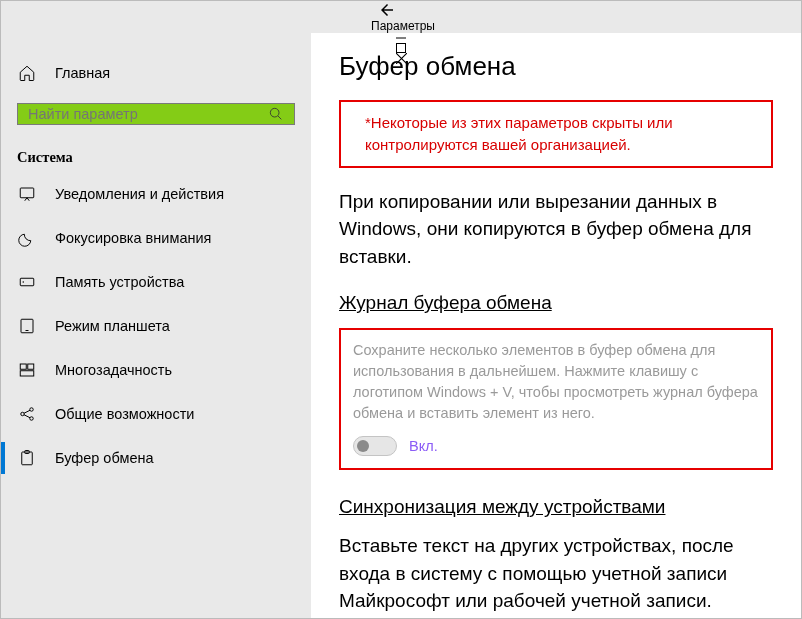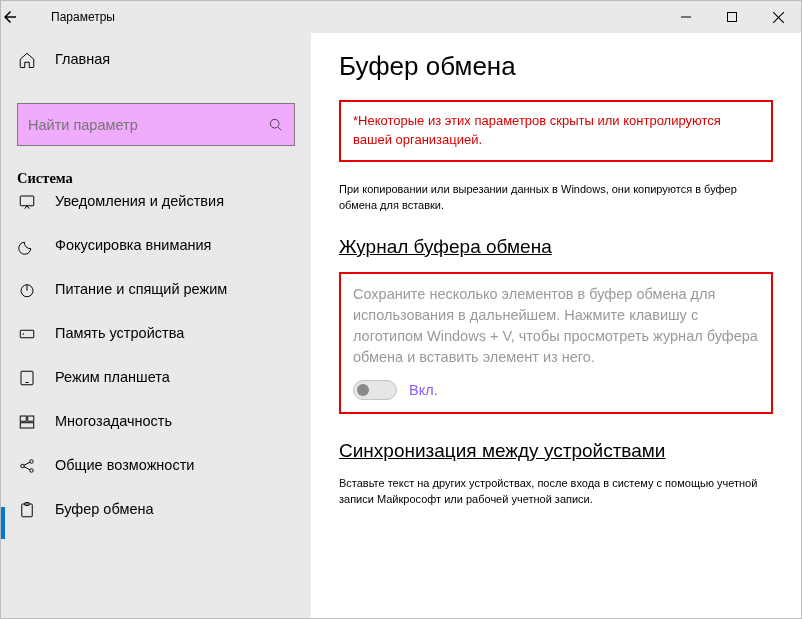--- a/index.html
+++ b/index.html
@@ -1,40 +1,40 @@
 <!DOCTYPE html>
 <html><head>
 <meta charset="utf-8">
 <style>
 * { box-sizing: border-box; margin: 0; padding: 0; }
 body { font-family: "Segoe UI", Tahoma, sans-serif; font-size: 14px; color: #000; background: #fff; overflow: hidden; }
 .window { width: 802px; height: 619px; display: flex; flex-direction: column; border: 1px solid #bbb; }
-.titlebar { height: 32px; display: flex; align-items: center; background: #e9e9e9; }
+.titlebar { height: 32px; display: flex; align-items: center; background: #e9e9e9; flex-direction: column; }
 .titlebar .back { width: 46px; text-align: center; font-size: 18px; cursor: pointer; }
 .titlebar .title { flex: 0 0 auto; font-size: 12px; padding-left: 4px; }
 .spacer { flex: 1; }
 .winbtn { width: 46px; height: 32px; display: flex; align-items: center; justify-content: center; font-size: 14px; cursor: pointer; }
 .body { flex: 1; display: flex; overflow: hidden; }
 .sidebar { width: 310px; background: #e9e9e9; padding: 12px 0; display: flex; flex-direction: column; overflow-y: auto; }
-.sidebar-row { display: flex; align-items: flex-start; height: 44px; padding: 0 16px; cursor: pointer; gap: 18px; }
+.sidebar-row { display: flex; align-items: center; height: 44px; padding: 0 16px; cursor: pointer; gap: 18px; }
 .sidebar-row.home { margin-top: 6px; }
 .sidebar-row .icon { width: 20px; display: flex; align-items: center; justify-content: center; color: #333; }
 .sidebar-row .label { font-size: 14.5px; color: #000; }
 .search-wrap { padding: 8px 16px 10px; }
-.search { width: 100%; height: 43px; border: 1px solid #7a7a7a; background: #f0abfc; display: flex; align-items: center; padding: 0 10px; gap: 8px; }
+.search { width: 100%; height: 22px; border: 1px solid #7a7a7a; background: #84cc16; display: flex; align-items: center; padding: 0 10px; gap: 8px; }
 .search input { flex: 1; border: none; background: transparent; outline: none; font-size: 14.5px; color: #444; }
 .search .sicon { color: #333; }
 .category { padding: 14px 16px 6px; font-weight: 600; font-size: 14.5px; font-family: Liberation Serif, serif; }
 .sidebar-row.active { position: relative; }
 .sidebar-row.active::before { content: ""; position: absolute; left: 0; top: 6px; bottom: 6px; width: 4px; background: #0078d4; }
 .content { flex: 1; padding: 18px 28px 0 28px; overflow: hidden; position: relative; }
 .h1 { font-size: 26px; font-weight: 400; margin-bottom: 18px; }
 .redbox { border: 2px solid #e60000; padding: 10px 12px; margin-bottom: 20px; }
-.redtext { color: #d80000; font-size: 13px; line-height: 1.45; }
-.p { font-size: 11px; line-height: 1.45; margin-bottom: 22px; }
+.redtext { color: #d80000; font-size: 15px; line-height: 1.45; margin-left: 12px; }
+.p { font-size: 19px; line-height: 1.45; margin-bottom: 22px; }
 .h2 { font-size: 19px; font-weight: 400; margin-bottom: 14px; text-decoration: underline; }
 .section2 { border: 2px solid #e60000; padding: 10px 12px 12px; margin-bottom: 26px; }
 .gray { color: #9a9a9a; font-size: 14.5px; line-height: 1.45; }
 .toggle-row { display: flex; align-items: center; gap: 12px; margin-top: 12px; }
 .toggle { width: 44px; height: 20px; border-radius: 10px; background: #e6e6e6; border: 1px solid #c4c4c4; position: relative; cursor: default; }
 .toggle .knob { width: 12px; height: 12px; border-radius: 50%; background: #8a8a8a; position: absolute; left: 3px; top: 3px; }
 .toggle-label { color: #8b5cf6; font-size: 14.5px; }
 .link { color: #0067c0; font-size: 14.5px; cursor: pointer; }
 svg { display: block; }
 </style>
@@ -105,29 +105,20 @@
 
       <div class="sidebar-row">
         <span class="icon">
           <svg width="18" height="18" viewBox="0 0 24 24">
               <path d="M17 15.5A8 8 0 0 1 8.5 7 8 8 0 1 0 17 15.5z" fill="none" stroke="#000" stroke-width="1.3"></path>
             </svg>
         </span>
         <span class="label">Фокусировка внимания</span>
       </div>
 
-      <div class="sidebar-row">
-        <span class="icon">
-          <svg width="18" height="18" viewBox="0 0 24 24">
-              <circle cx="12" cy="13" r="8" fill="none" stroke="#000" stroke-width="1.3"></circle>
-              <path d="M12 5v8" stroke="#000" stroke-width="1.3"></path>
-            </svg>
-        </span>
-        <span class="label">Питание и спящий режим</span>
-      </div>
 
       <div class="sidebar-row">
         <span class="icon">
           <svg width="18" height="18" viewBox="0 0 24 24">
               <rect x="3" y="7" width="18" height="10" rx="1" fill="none" stroke="#000" stroke-width="1.3"></rect>
               <circle cx="7" cy="12" r="1" fill="#000"></circle>
             </svg>
         </span>
         <span class="label">Память устройства</span>
       </div>

